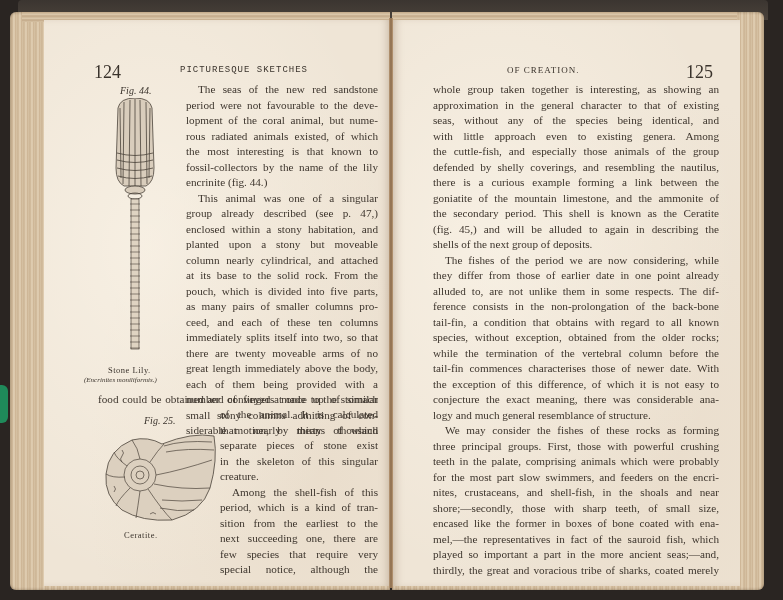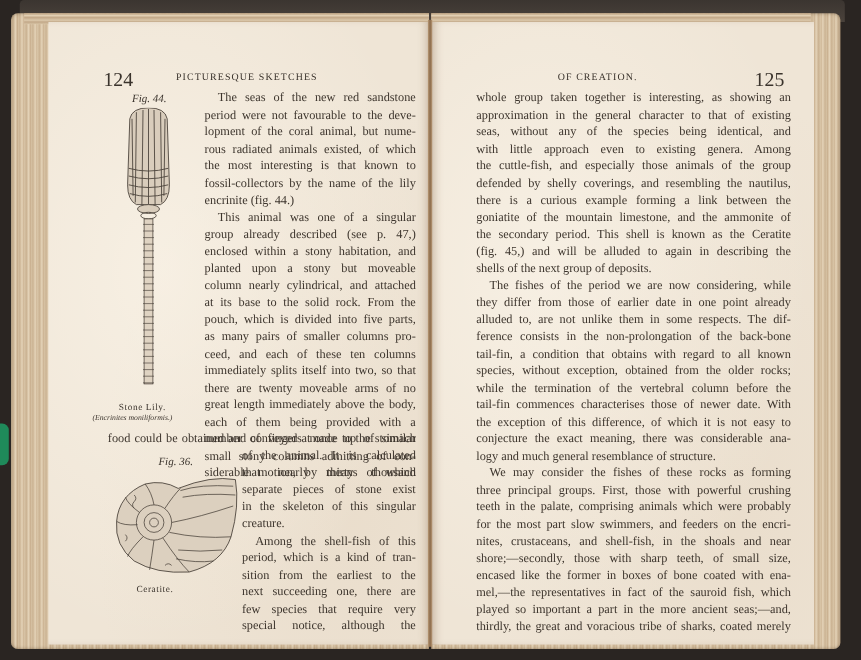--- a/index.html
+++ b/index.html
@@ -78,21 +78,21 @@
 
 <div class="cover-top"></div>
 <div class="green-tab"></div>
 <div class="stack-left"></div>
 <div class="stack-right"></div>
 <div class="stack-top-left"></div>
 <div class="stack-top-right"></div>
 
 <div class="page page-left">
   <div class="running-head" style="left:50px;">124</div>
-  <div class="running-head head-title" style="left:116px; top:45px;">PICTURESQUE SKETCHES</div>
+  <div class="running-head head-title" style="left:136px; top:45px;font-family:Liberation Mono, monospace;">PICTURESQUE SKETCHES</div>
 
   <div class="fig-label" style="left:76px; top:65px;">Fig. 44.</div>
 
   <svg class="illustration" style="left:66px; top:78px;" width="50" height="260" viewBox="0 0 50 260">
     <g stroke="#4a423a" fill="none" stroke-width="0.8">
       <path d="M8 10 Q10 0 25 0 Q40 0 42 10 L44 70 Q44 84 36 88 L14 88 Q6 84 6 70 Z" fill="#d9cdbc"></path>
       <path d="M14 4 L13 86 M20 2 L19 88 M25 1 L25 88 M30 2 L31 88 M36 4 L37 86"></path>
       <path d="M10 10 L11 80 M40 10 L39 80"></path>
       <path d="M7 55 Q25 60 43 55 M7 62 Q25 67 43 62 M7 70 Q25 75 43 70 M8 78 Q25 83 42 78"></path>
       <ellipse cx="25" cy="92" rx="10" ry="4" fill="#d9cdbc"></ellipse>
@@ -132,21 +132,21 @@
     <span class="line">each of them being provided with a</span>
     <span class="line">number of fingers made up of similar</span>
     <span class="line">small stony columns admitting of con-</span>
     <span class="line">siderable motion, by means of which</span>
   </div>
 
   <div class="textblock" style="left:54px; top:372px; width:280px;">
     <span class="line">food could be obtained and conveyed at once to the stomach</span>
   </div>
 
-  <div class="fig-label" style="left:100px; top:395px;">Fig. 36.</div>
+  <div class="fig-label" style="left:100px; top:395px;">Fig. 25.</div>
 
   <svg class="illustration" style="left:58px; top:410px;" width="116" height="92" viewBox="0 0 116 92">
     <g stroke="#4a423a" stroke-width="0.8" fill="#dcd0bf">
       <path d="M60 14 Q90 2 112 6 Q116 30 108 58 Q100 82 70 90 Q40 92 20 80 Q2 66 4 44 Q6 20 30 10 Q46 6 60 14 Z"></path>
     </g>
     <g stroke="#4a423a" stroke-width="0.7" fill="none">
       <circle cx="38" cy="45" r="16"></circle>
       <circle cx="38" cy="45" r="9"></circle>
       <circle cx="38" cy="45" r="4"></circle>
       <path d="M38 29 Q36 18 30 10 M48 32 Q56 20 62 14 M54 45 Q80 40 110 30 M52 54 Q80 60 108 58 M46 59 Q60 80 70 90 M38 61 Q36 76 34 88 M28 58 Q16 70 14 76 M23 47 Q10 48 4 44 M25 36 Q14 28 12 22"></path>

